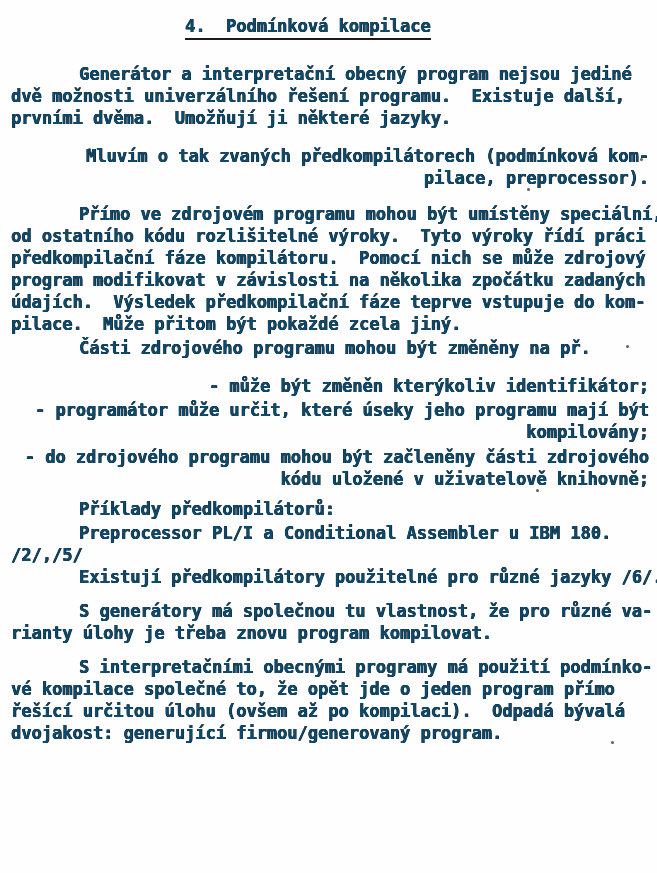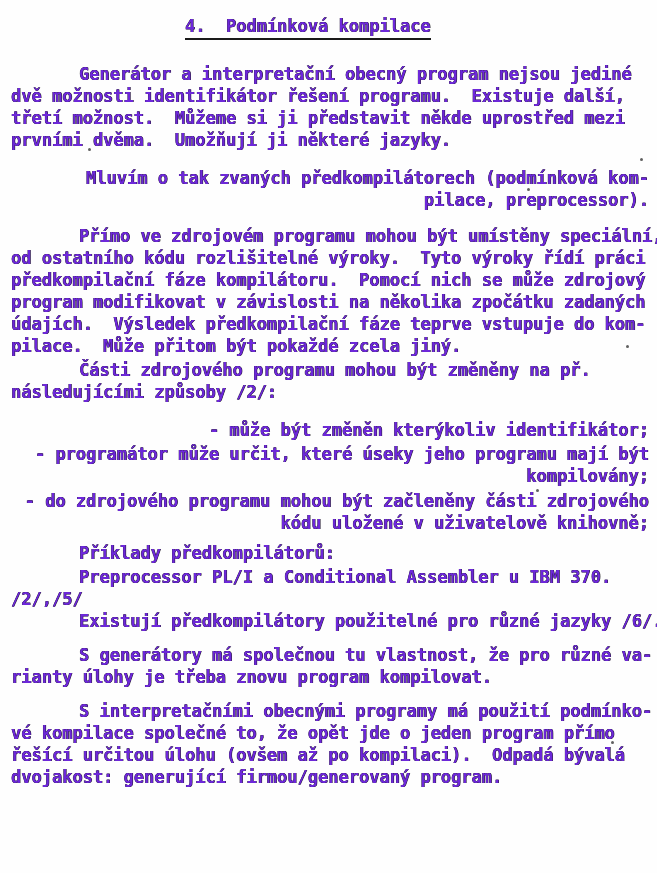--- a/index.html
+++ b/index.html
@@ -7,21 +7,21 @@
     position:relative;
     width:657px; height:873px;
     box-sizing:border-box;
     background:#fefefe;
     padding:15px 8px 16px 11px;
     overflow:hidden;
     font-family:"DejaVu Sans Mono", "Liberation Mono", monospace;
     font-weight:bold;
     font-size:17px;
     line-height:22px;
-    color:#6d28d9;
+    color:#0c4a6e;
     text-shadow: 0.5px 0.3px 0.4px rgba(0,0,0,0.75),
                 -0.3px -0.2px 0.3px rgba(0,0,0,0.45),
                  0 0 0.6px rgba(0,0,0,0.9);
   }
   .line { white-space:pre; height:22px; }
   .first { padding-left:68px; }
   .title { margin:0 0 26px 174px; font-size:17px; font-weight:bold; height:22px; white-space:pre; }
   .title-text { border-bottom:2.5px solid #1a1a1a; padding-bottom:2px; }
   .m16 { margin-top:16px;text-align:right; }
   .m14 { margin-top:14px; }
@@ -37,58 +37,56 @@
 </style>
 </head>
 <body>
 
 <div class="page">
 
   <h1 class="title"><span class="title-text">4.  Podmínková kompilace</span></h1>
 
   <div class="para">
     <div class="line first">Generátor a interpretační obecný program nejsou jediné</div>
-    <div class="line">dvě možnosti identifikátor řešení programu.  Existuje další,</div>
-    <div class="line">třetí možnost.  Můžeme si ji představit někde uprostřed mezi</div>
+    <div class="line">dvě možnosti univerzálního řešení programu.  Existuje další,</div>
     <div class="line">prvními dvěma.  Umožňují ji některé jazyky.</div>
   </div>
 
   <div class="para m16">
     <div class="line first">Mluvím o tak zvaných předkompilátorech (podmínková kom-</div>
     <div class="line">pilace, preprocessor).</div>
   </div>
 
   <div class="para m14">
     <div class="line first">Přímo ve zdrojovém programu mohou být umístěny speciální,</div>
     <div class="line">od ostatního kódu rozlišitelné výroky.  Tyto výroky řídí práci</div>
     <div class="line">předkompilační fáze kompilátoru.  Pomocí nich se může zdrojový</div>
     <div class="line">program modifikovat v závislosti na několika zpočátku zadaných</div>
     <div class="line">údajích.  Výsledek předkompilační fáze teprve vstupuje do kom-</div>
     <div class="line">pilace.  Může přitom být pokaždé zcela jiný.</div>
   </div>
 
   <div class="para m11">
     <div class="line first">Části zdrojového programu mohou být změněny na př.</div>
-    <div class="line">následujícími způsoby /2/:</div>
   </div>
 
   <div class="para m16">
     <div class="line">- může být změněn kterýkoliv identifikátor;</div>
     <div class="line lt2">- programátor může určit, které úseky jeho programu mají být</div>
     <div class="line">  kompilovány;</div>
     <div class="line lt3">- do zdrojového programu mohou být začleněny části zdrojového</div>
     <div class="line">  kódu uložené v uživatelově knihovně;</div>
   </div>
 
   <div class="para m8">
     <div class="line first">Příklady předkompilátorů:</div>
   </div>
 
   <div class="para m11">
-    <div class="line first">Preprocessor PL/I a Conditional Assembler u IBM 370.</div>
+    <div class="line first">Preprocessor PL/I a Conditional Assembler u IBM 180.</div>
     <div class="line">/2/,/5/</div>
   </div>
 
   <div class="para m0">
     <div class="line first">Existují předkompilátory použitelné pro různé jazyky /6/.</div>
   </div>
 
 
   <div class="para m4">
     <div class="line first">S generátory má společnou tu vlastnost, že pro různé va-</div>

